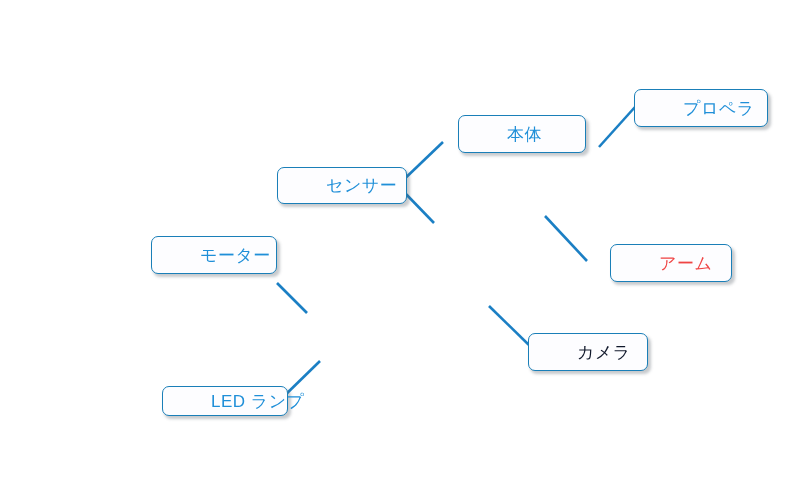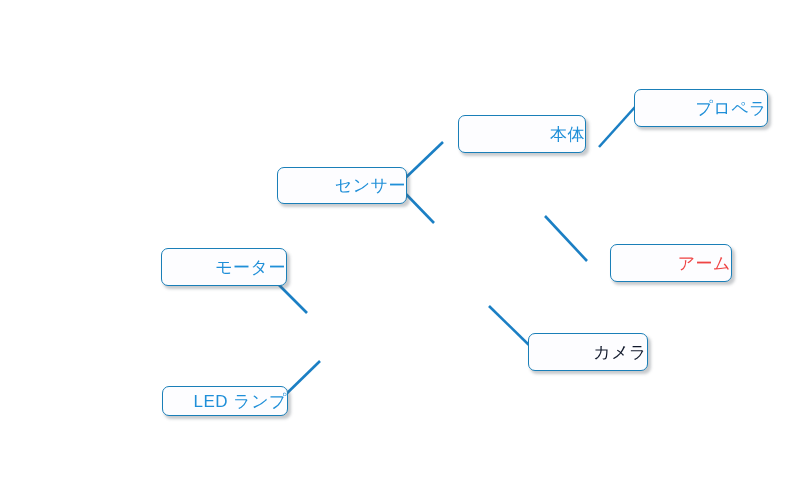--- a/index.html
+++ b/index.html
@@ -21,30 +21,31 @@
     top: 0;
     width: 800px;
     height: 480px;
     pointer-events: none;
   }
   .callout {
     position: absolute;
     box-sizing: border-box;
     display: flex;
     align-items: center;
-    justify-content: flex-end;
+    justify-content: flex-start;
     background: #fdfdff;
     border: 1.6px solid #1a7fb8;
     border-radius: 7px;
     color: #1f8fd8;
     font-size: 17px;
     line-height: 1;
     letter-spacing: 0.5px;
     white-space: nowrap;
     box-shadow: 2.5px 3px 3px rgba(80, 90, 100, 0.32);
+    padding-left: 48px;
   }
 </style>
 </head>
 <body>
 
 <div id="stage">
 
   <svg id="leader-lines" viewBox="0 0 800 480" width="800" height="480">
       <line x1="599" y1="147" x2="635" y2="107" stroke="#1b7fc4" stroke-width="2.6" stroke-linecap="butt"></line>
       <line x1="396" y1="187" x2="443" y2="142" stroke="#1b7fc4" stroke-width="2.6" stroke-linecap="butt"></line>
@@ -61,21 +62,21 @@
       </div>
       <div class="callout" style="left: 443px; top: 115px; width: 128px; height: 38px; background: rgb(253, 253, 255); border-color: rgb(26, 127, 184); color: rgb(31, 143, 216); margin-left: 15px;">
         <span>本体</span>
       </div>
       <div class="callout" style="left: 277px; top: 167px; width: 130px; height: 37px; background: rgb(253, 253, 255); border-color: rgb(26, 127, 184); color: rgb(31, 143, 216);">
         <span>センサー</span>
       </div>
       <div class="callout" style="left: 586px; top: 244px; width: 122px; height: 38px; background: rgb(253, 253, 255); border-color: rgb(26, 127, 184); color: #ef4444; margin-left: 24px;">
         <span>アーム</span>
       </div>
-      <div class="callout" style="left: 151px; top: 248px; width: 126px; height: 38px; background: rgb(253, 253, 255); border-color: rgb(26, 127, 184); color: rgb(31, 143, 216); margin-left: 10px;">
+      <div class="callout" style="left: 151px; top: 236px; width: 126px; height: 38px; background: rgb(253, 253, 255); border-color: rgb(26, 127, 184); color: rgb(31, 143, 216);">
         <span>モーター</span>
       </div>
       <div class="callout" style="left: 528px; top: 333px; width: 120px; height: 38px; background: rgb(253, 253, 255); border-color: rgb(26, 127, 184); color: #0f172a;">
         <span>カメラ</span>
       </div>
       <div class="callout" style="left: 162px; top: 386px; width: 126px; height: 30px; background: rgb(253, 253, 255); border-color: rgb(26, 127, 184); color: rgb(31, 143, 216);">
         <span>LED ランプ</span>
       </div>
     </div>
 

